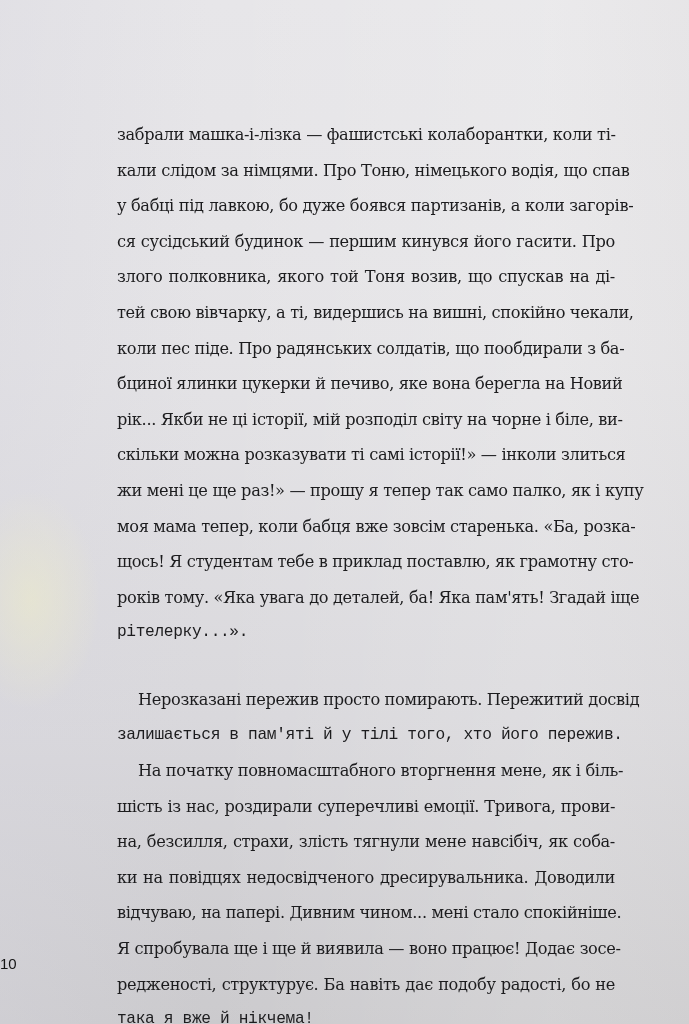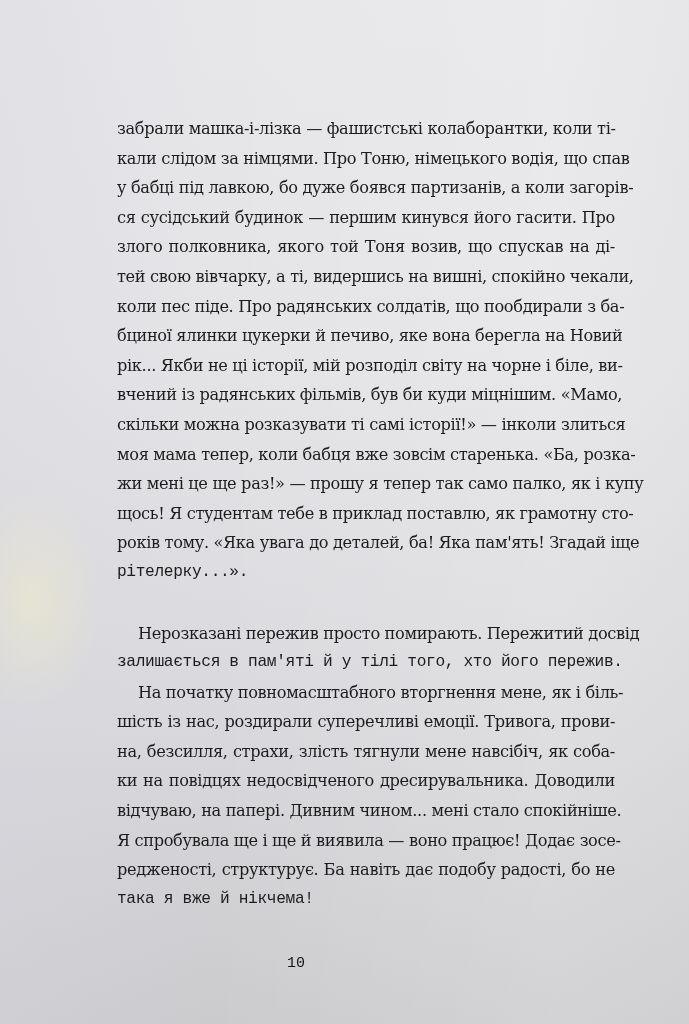--- a/index.html
+++ b/index.html
@@ -31,64 +31,64 @@
   }
   .line {
     display: block;
     height: 29.6px;
     line-height: 29.6px;
     font-size: 16.2px;
     letter-spacing: -0.35px;
     white-space: nowrap;
     text-align: justify;
     text-align-last: justify;
+    margin-top: 6px;
   }
   .line.last {
     text-align-last: left;
     font-family: Liberation Mono, monospace;
   }
   .line.indent {
     padding-left: 21px;
   }
   .para-gap {
     height: 31px;
   }
   .page-number {
     position: absolute;
     left: 0;
     width: 592px;
     top: 954px;
-    text-align: center;
+    text-align: left;
     font-size: 15px;
     line-height: 20px;
     color: #141414;
-    font-family: Liberation Mono, monospace;
+    font-family: Liberation Sans, sans-serif;
   }
 </style>
 </head>
 <body>
 
 <div class="page-shade"></div>
 
 <div class="text-block">
 
   <div>
     <span class="line">забрали машка-і-лізка — фашистські колаборантки, коли ті-</span>
     <span class="line">кали слідом за німцями. Про Тоню, німецького водія, що спав</span>
     <span class="line">у бабці під лавкою, бо дуже боявся партизанів, а коли загорів-</span>
     <span class="line">ся сусідський будинок — першим кинувся його гасити. Про</span>
     <span class="line">злого полковника, якого той Тоня возив, що спускав на ді-</span>
     <span class="line">тей свою вівчарку, а ті, видершись на вишні, спокійно чекали,</span>
     <span class="line">коли пес піде. Про радянських солдатів, що пообдирали з ба-</span>
     <span class="line">бциної ялинки цукерки й печиво, яке вона берегла на Новий</span>
     <span class="line">рік... Якби не ці історії, мій розподіл світу на чорне і біле, ви-</span>
-    <span class="line">вчений із радянських фільмів, був би куди міцнішим. «Мамо,</span>
     <span class="line">скільки можна розказувати ті самі історії!» — інколи злиться</span>
+    <span class="line">жи мені це ще раз!» — прошу я тепер так само палко, як і купу</span>
     <span class="line">моя мама тепер, коли бабця вже зовсім старенька. «Ба, розка-</span>
-    <span class="line">жи мені це ще раз!» — прошу я тепер так само палко, як і купу</span>
     <span class="line">щось! Я студентам тебе в приклад поставлю, як грамотну сто-</span>
     <span class="line">років тому. «Яка увага до деталей, ба! Яка пам'ять! Згадай іще</span>
     <span class="line last">рітелерку...».</span>
   </div>
 
   <div class="para-gap"></div>
 
   <div>
     <span class="line indent">Нерозказані пережив просто помирають. Пережитий досвід</span>
     <span class="line last">залишається в пам'яті й у тілі того, хто його пережив.</span>

